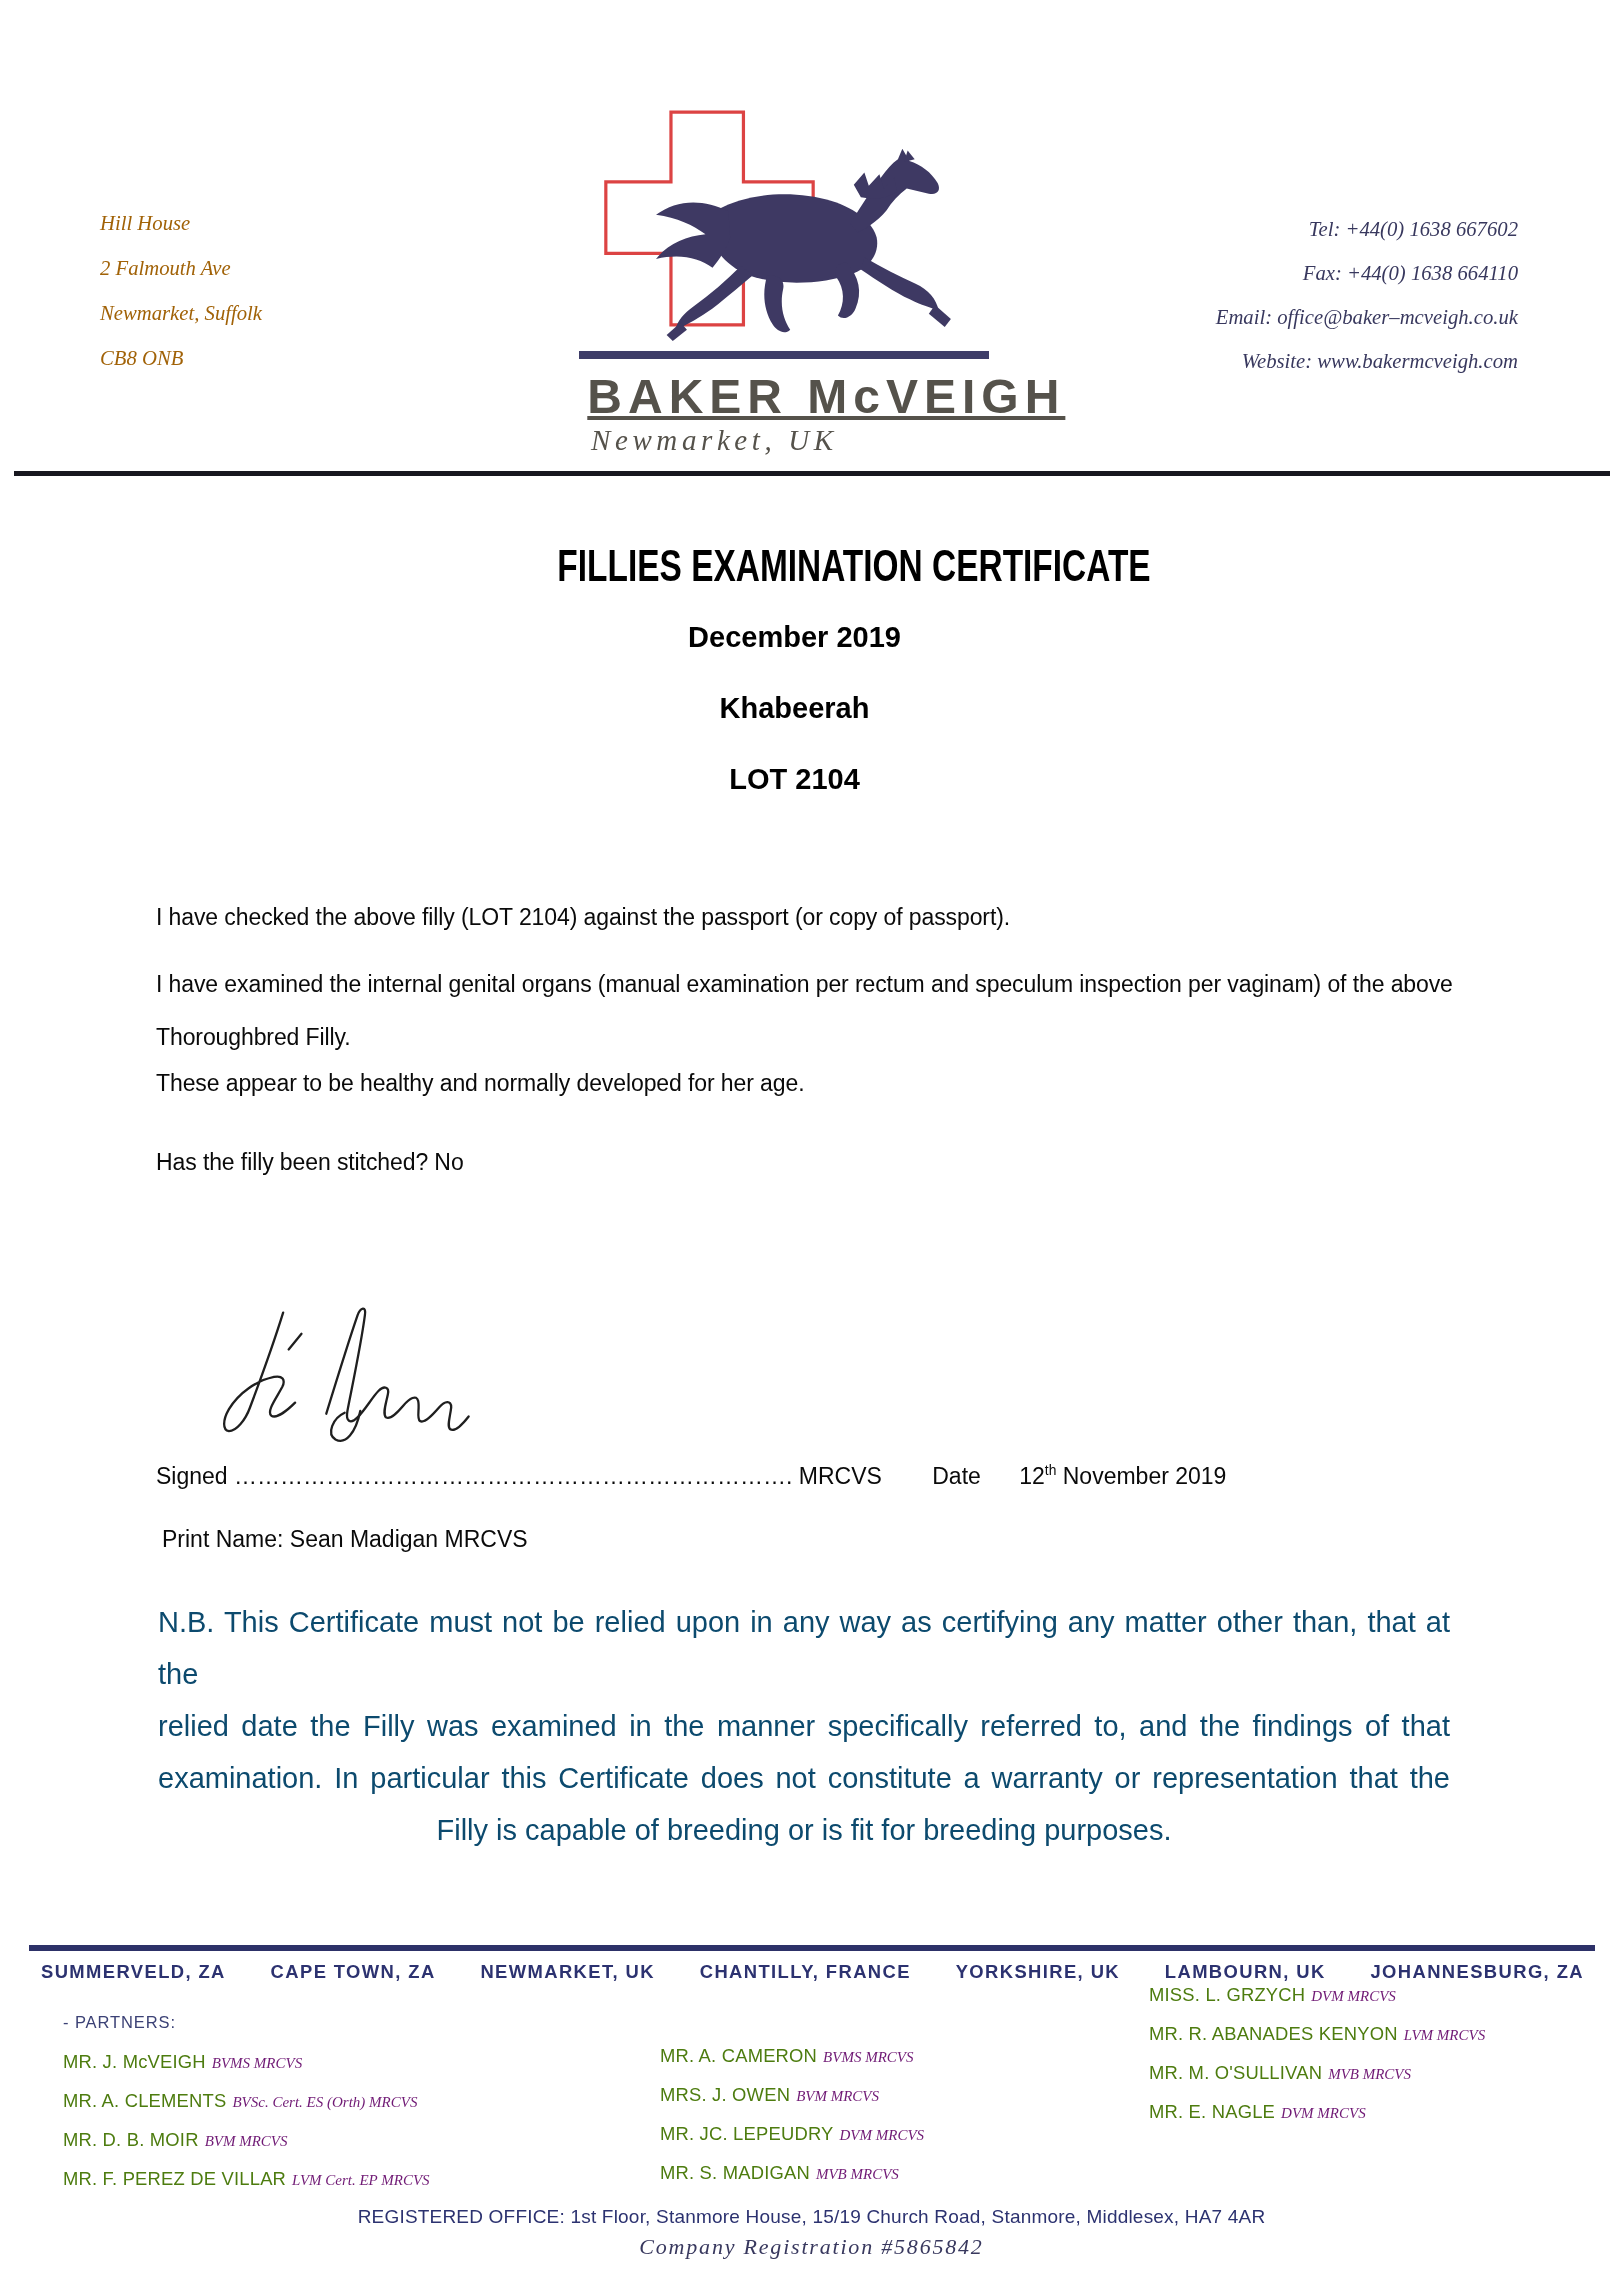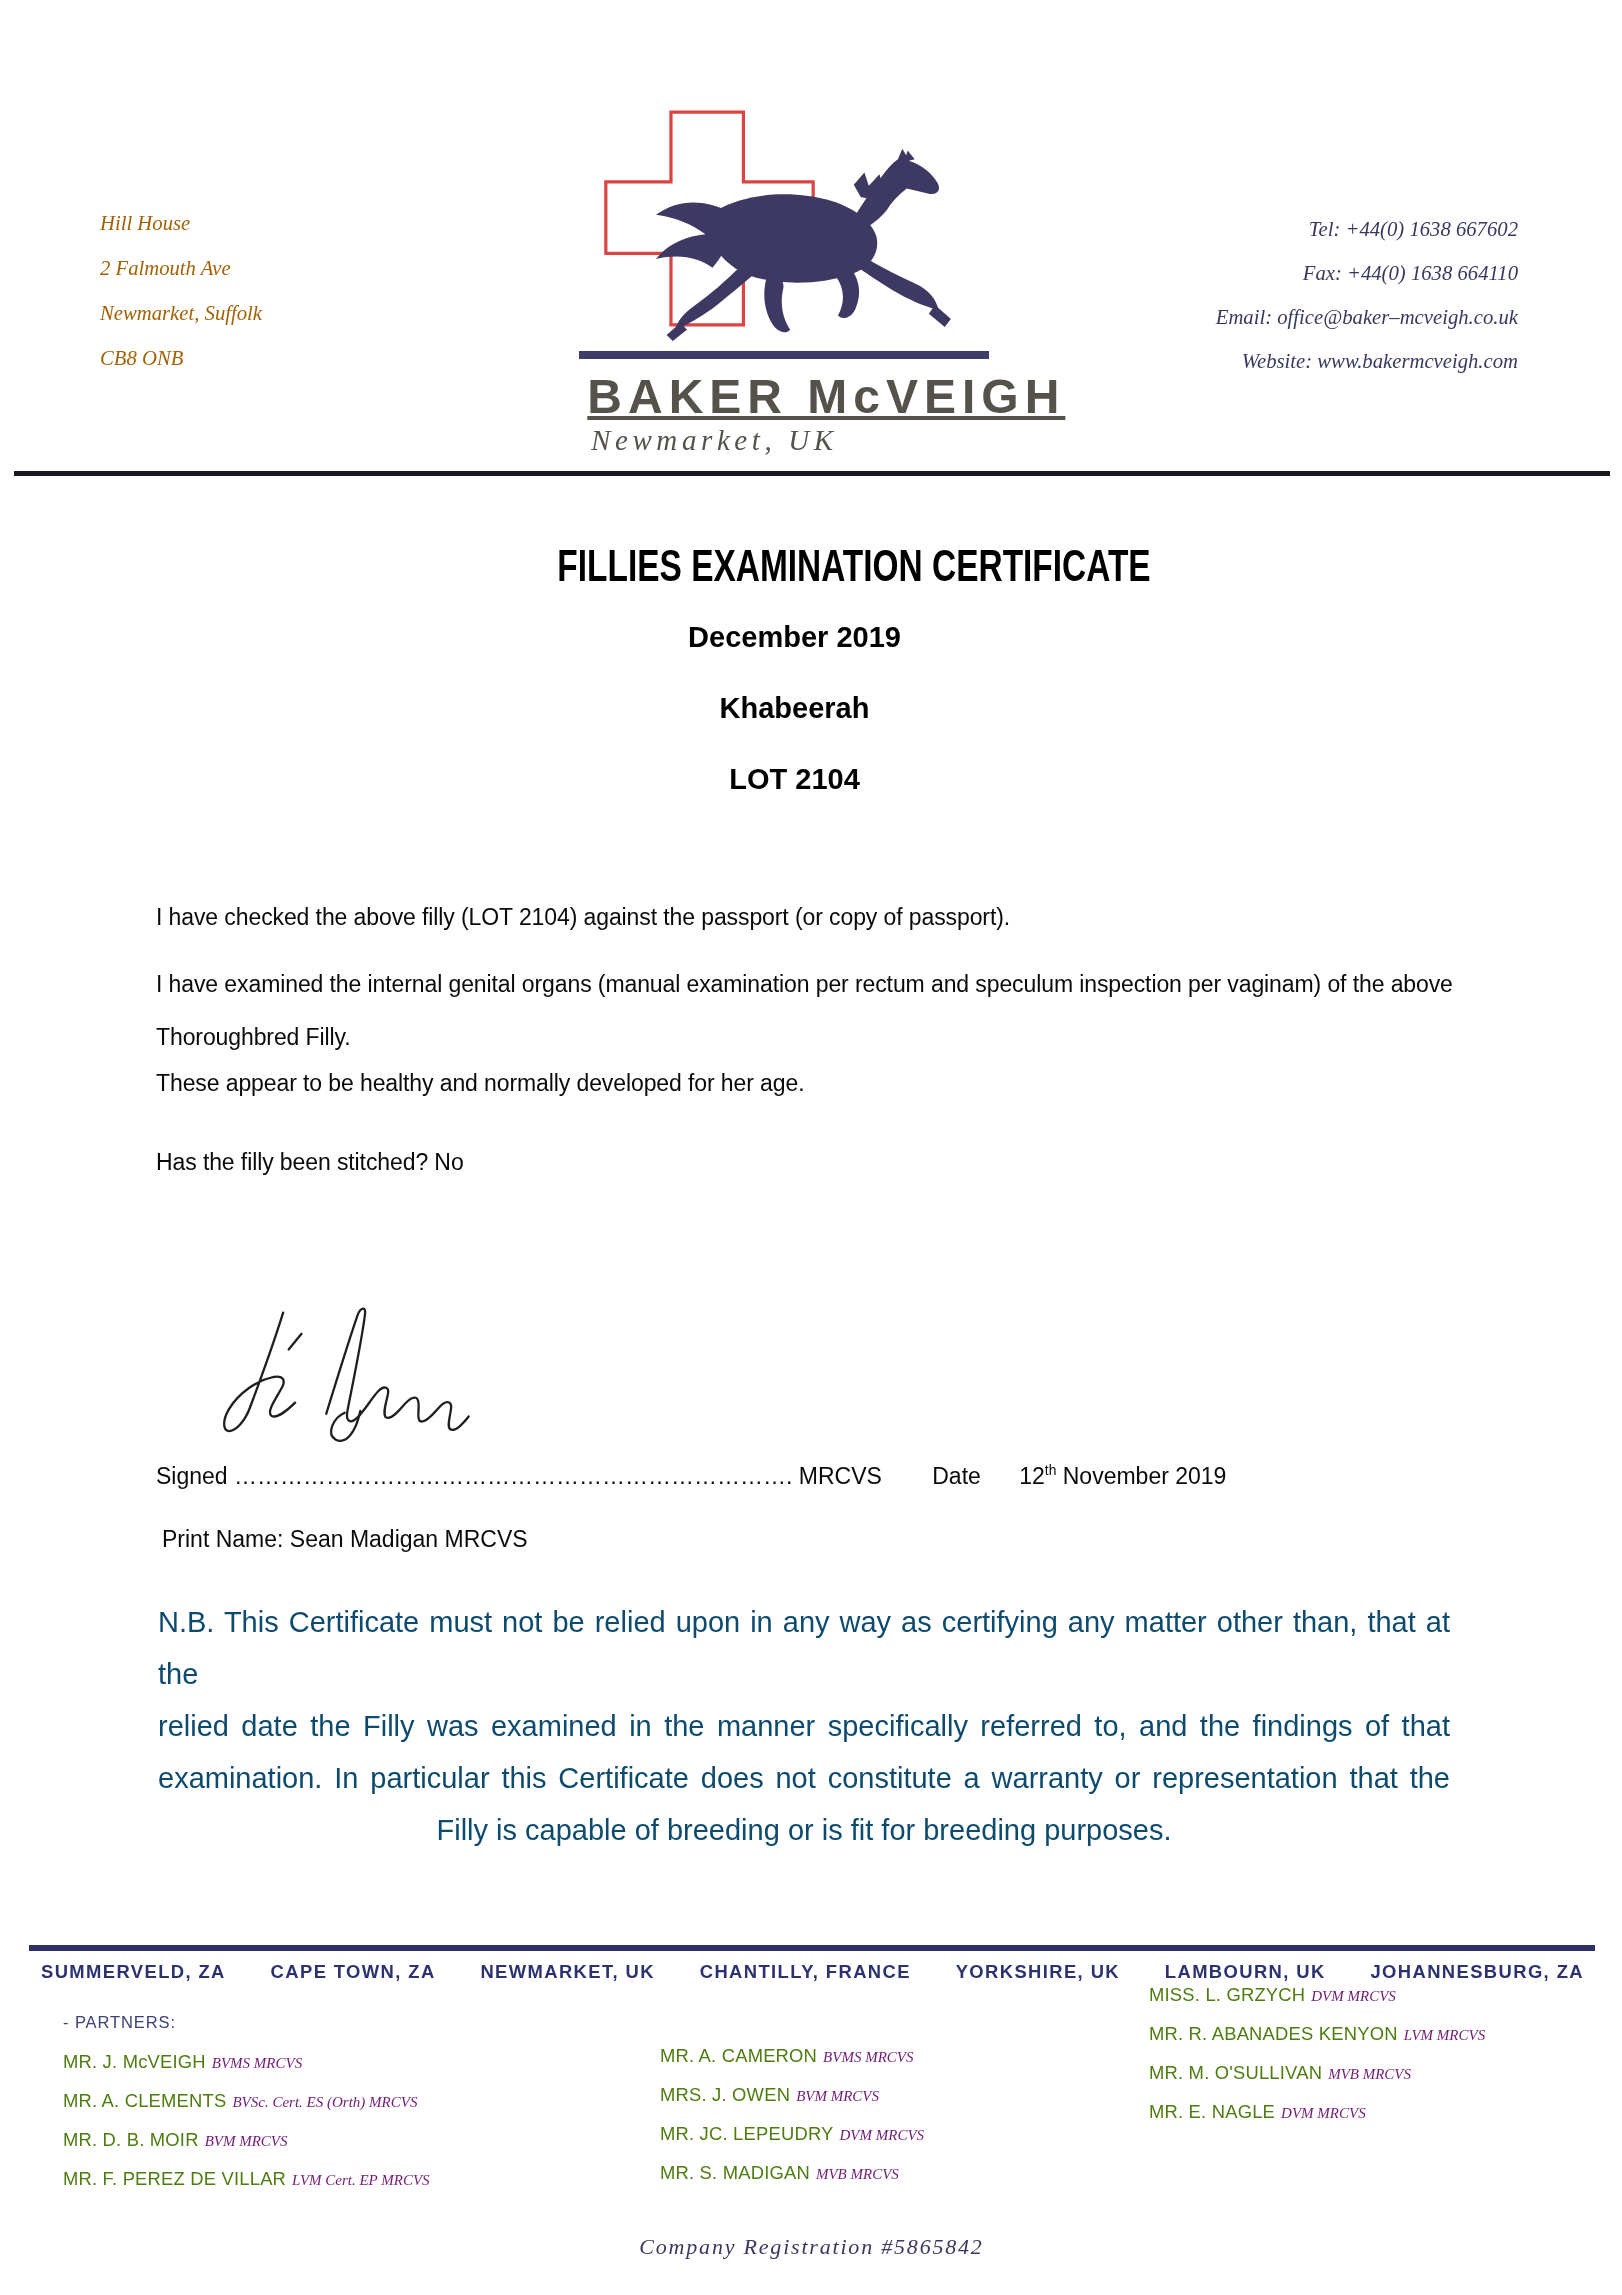--- a/index.html
+++ b/index.html
@@ -183,16 +183,17 @@
     <div class="prow"><span class="pname">MR. S. MADIGAN</span><span class="pquals">MVB MRCVS</span></div>
   </div>
 
   <div class="pcol" id="pcol3">
     <div class="prow"><span class="pname">MISS. L. GRZYCH</span><span class="pquals">DVM MRCVS</span></div>
     <div class="prow"><span class="pname">MR. R. ABANADES KENYON</span><span class="pquals">LVM MRCVS</span></div>
     <div class="prow"><span class="pname">MR. M. O'SULLIVAN</span><span class="pquals">MVB MRCVS</span></div>
     <div class="prow"><span class="pname">MR. E. NAGLE</span><span class="pquals">DVM MRCVS</span></div>
   </div>
 
+  <div class="reg-office">REGISTERED OFFICE: 1st Floor, Stanmore House, 15/19 Church Road, Stanmore, Middlesex, HA7 4AR</div>
   <div class="company-reg">Company  Registration  #5865842</div>
 
 </div>
 
 
 </body></html>

